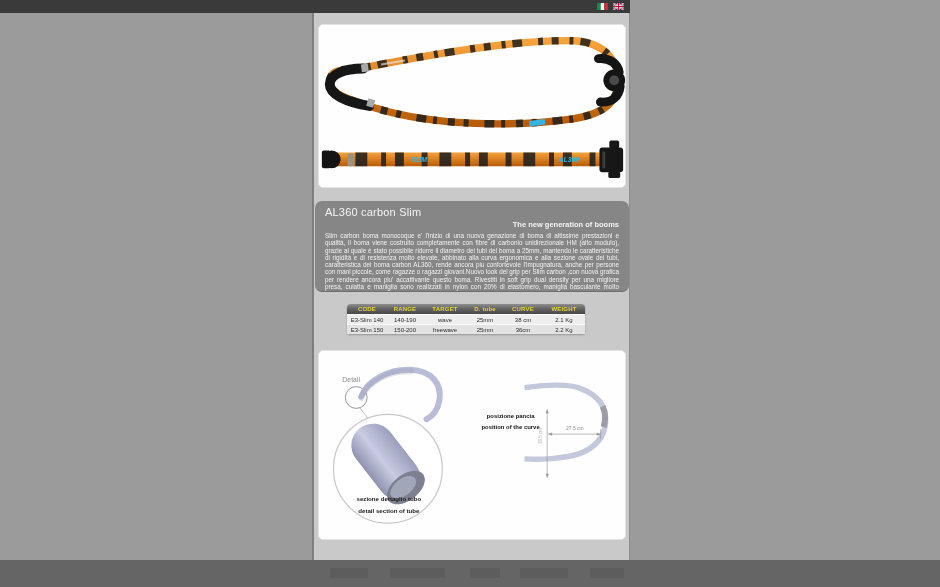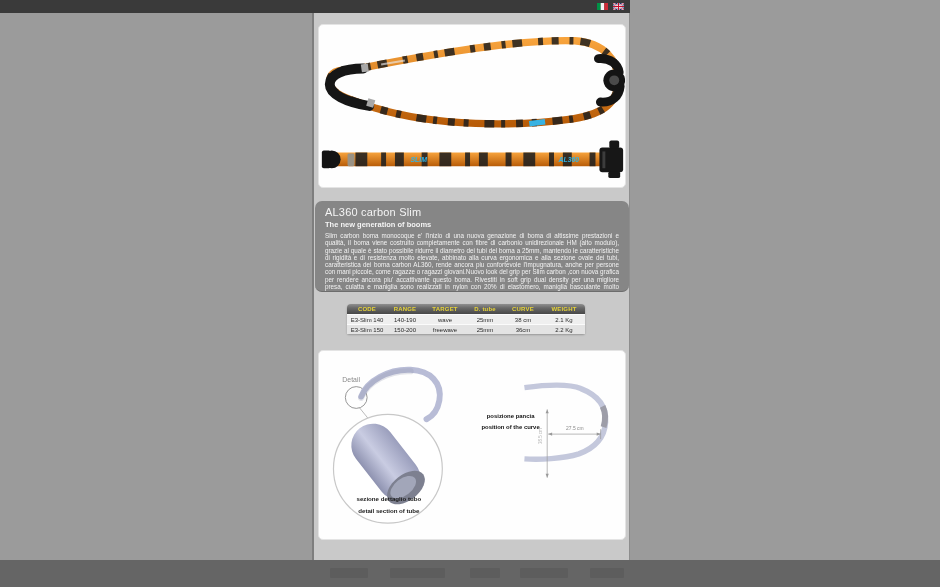--- a/index.html
+++ b/index.html
@@ -14,21 +14,21 @@
   .column{position:absolute;left:312px;top:0;width:318px;height:584px;background:#c9c9c9;
           border-left:2px solid #7e7e7e;border-right:1px solid #8d8d8d;border-bottom:2px solid #e2e2e2;z-index:2;}
   .panel{position:absolute;background:#fefefe;border-radius:5px;border:1px solid #e4e4e4;}
   .product-panel{left:4px;top:24px;width:308px;height:164px;}
   .diagram-panel{left:4px;top:350px;width:308px;height:190px;}
   .panel svg{display:block;width:100%;height:100%;}
   
   .desc-box{position:absolute;left:1px;top:201px;width:314px;height:91px;background:#868686;
             border-radius:7px;border-bottom:1px solid #6d6d6d;color:#f4f4f4;padding:5px 10px 4px 10px;overflow:hidden;}
   .desc-title{font-size:11px;font-weight:400;letter-spacing:.2px;}
-  .desc-subtitle{text-align:left;font-weight:bold;font-size:7.5px;margin-top:2px;}
+  .desc-subtitle{text-align:right;font-weight:bold;font-size:7.5px;margin-top:2px;}
   .desc-body{margin:3px 0 0 0;font-size:6.3px;line-height:7.3px;text-align:justify;color:#f2f2f2;}
   
   .spec-table{position:absolute;left:33px;top:304px;width:238px;font-size:6px;box-shadow:0 1px 2px rgba(0,0,0,.25);border-radius:4px 4px 2px 2px;}
   .thead{display:flex;height:10px;background:linear-gradient(#8f8f8f,#696969 40%,#474747);
          border-radius:4px 4px 0 0;color:#e6d338;font-weight:bold;letter-spacing:.2px;}
   .trow{display:flex;height:10px;background:#efefef;color:#2b2b2b;border-top:1px solid #fbfbfb;}
   .trow.alt{background:#e3e3e3;}
   .tc{display:flex;align-items:center;justify-content:center;overflow:hidden;white-space:nowrap;}
   .c0{width:40px;}.c1{width:36px;}.c2{width:44px;}.c3{width:36px;}.c4{width:40px;}.c5{width:42px;}
   

